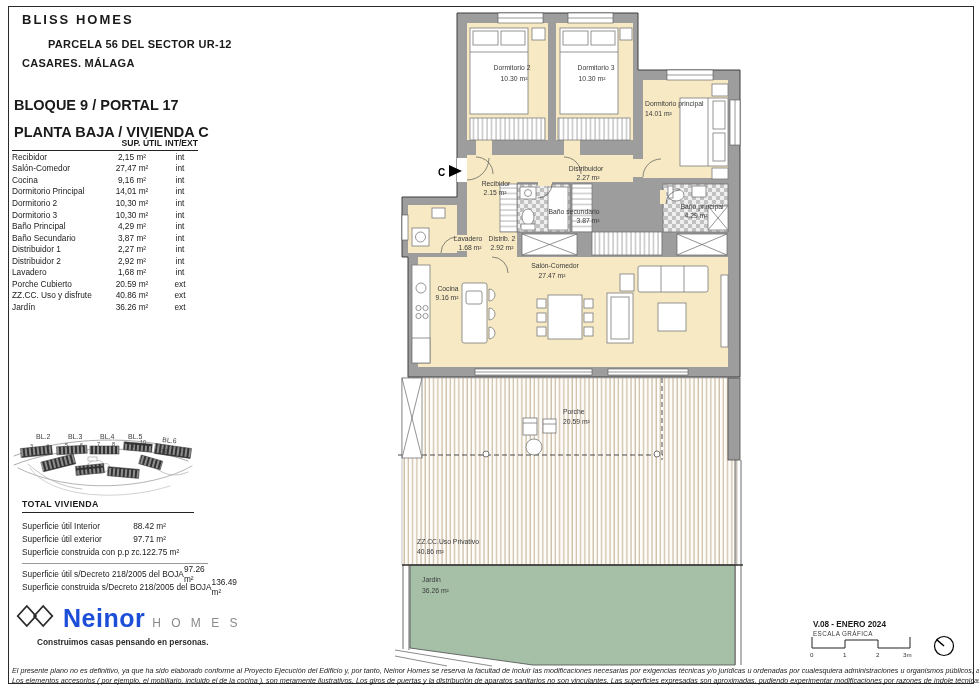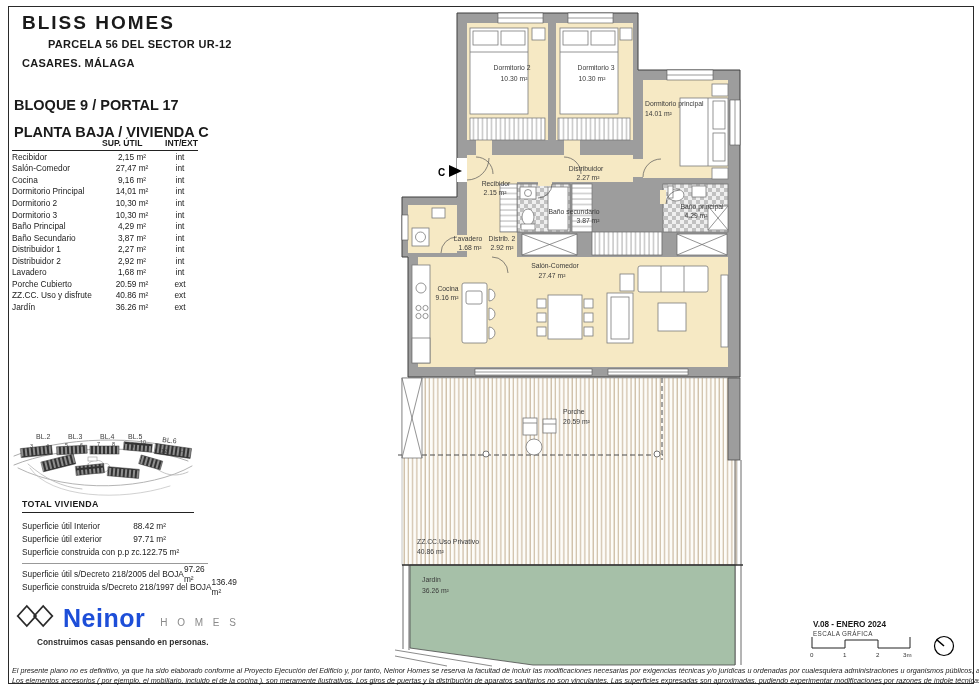--- a/index.html
+++ b/index.html
@@ -1,47 +1,47 @@
 <!DOCTYPE html>
 <html><head>
 <meta charset="utf-8">
 <style>
   html,body{margin:0;padding:0;background:#ffffff;}
   #sheet{position:relative;width:979px;height:690px;background:#fff;overflow:hidden;
          font-family:"Liberation Sans","DejaVu Sans",sans-serif;color:#1a1a1a;}
   #border{position:absolute;left:8px;top:6px;width:964px;height:676px;border:1.3px solid #2a2a2a;}
   .abs{position:absolute;}
-  .brand{left:22px;top:12px;font-size:19px;font-weight:bold;letter-spacing:2px;}
+  .brand{left:22px;top:12px;font-size:13px;font-weight:bold;letter-spacing:2px;}
   .hsub{left:22px;font-size:11px;font-weight:bold;letter-spacing:.3px;}
   .unit{left:14px;font-size:14.5px;font-weight:bold;}
   
   #areas{left:12px;top:138px;width:186px;font-size:8.3px;}
   #areas .hd{display:flex;font-weight:bold;font-size:8.6px;border-bottom:1px solid #222;padding-bottom:2px;}
   #areas .hd .c1{width:90px;}
-  #areas .hd .c2{width:60px;text-align:left;}
+  #areas .hd .c2{width:60px;text-align:right;}
   #areas .hd .c3{width:36px;text-align:right;}
   #areas .rw{display:flex;height:11.55px;align-items:center;}
   #areas .rw .c1{width:90px;white-space:nowrap;}
   #areas .rw .c2{width:60px;text-align:center;white-space:nowrap;}
   #areas .rw .c3{width:36px;text-align:center;}
   
   #totals{left:12px;top:499px;width:200px;font-size:8.3px;}
   #totals .ttl{font-weight:bold;font-size:8.8px;margin-left:10px;letter-spacing:.3px;
                border-bottom:1.2px solid #222;padding-bottom:3px;width:172px;}
   #totals .rw{display:flex;margin-left:10px;height:13px;align-items:flex-end;width:144px;}
   #totals .rw .n{flex:1;white-space:nowrap;}
   #totals .rw .v{text-align:right;white-space:nowrap;}
   #totals .sep{height:6px;border-bottom:.6px solid #999;width:186px;margin-left:10px;}
   #totals .rw2{display:flex;margin-left:10px;height:13px;align-items:center;width:176px;}
   #totals .rw2 .n{flex:1;white-space:nowrap;}
   
   #logo{left:15px;top:600px;width:260px;}
   #logo .row{display:flex;align-items:center;}
   #logo .word{font-size:25px;font-weight:bold;color:#1d4ed8;letter-spacing:.5px;margin-left:8px;}
-  #logo .homes{font-size:10px;letter-spacing:3.5px;color:#8a8a8a;margin-left:15px;margin-top:9px;}
+  #logo .homes{font-size:12px;letter-spacing:3.5px;color:#8a8a8a;margin-left:7px;margin-top:9px;}
   #logo .tag{font-size:8.3px;font-weight:bold;color:#2b2b2b;margin-left:22px;margin-top:1px;}
   
   .foot{left:12px;width:956px;font-size:7.2px;font-style:italic;color:#1c1c1c;
         text-align:justify;text-align-last:justify;white-space:nowrap;transform:scaleX(1);}
   svg text{font-family:"Liberation Sans","DejaVu Sans",sans-serif;}
 </style>
 </head>
 <body>
 
 <div id="sheet">
@@ -146,21 +146,21 @@
         <span class="n">Superficie construida con p.p zc.</span>
         <span class="v">122.75 m²</span>
       </div>
     <div class="sep"></div>
     <div style="height:3px;"></div>
     <div class="rw2">
         <span class="n">Superficie útil s/Decreto 218/2005 del BOJA</span>
         <span class="v">97.26 m²</span>
       </div>
     <div class="rw2">
-        <span class="n">Superficie construida s/Decreto 218/1997 del BOJA</span>
+        <span class="n">Superficie construida s/Decreto 218/2005 del BOJA</span>
         <span class="v">136.49 m²</span>
       </div>
   </div>
 
   <div id="logo" class="abs">
     <div class="row">
       <span>
         <svg width="40" height="32" viewBox="0 0 44 34">
           <path d="M3,17 L13,6 L23,17 L13,28 Z" fill="none" stroke="#2b2b2b" stroke-width="2"></path>
           <path d="M21,17 L31,6 L41,17 L31,28 Z" fill="none" stroke="#2b2b2b" stroke-width="2"></path>

